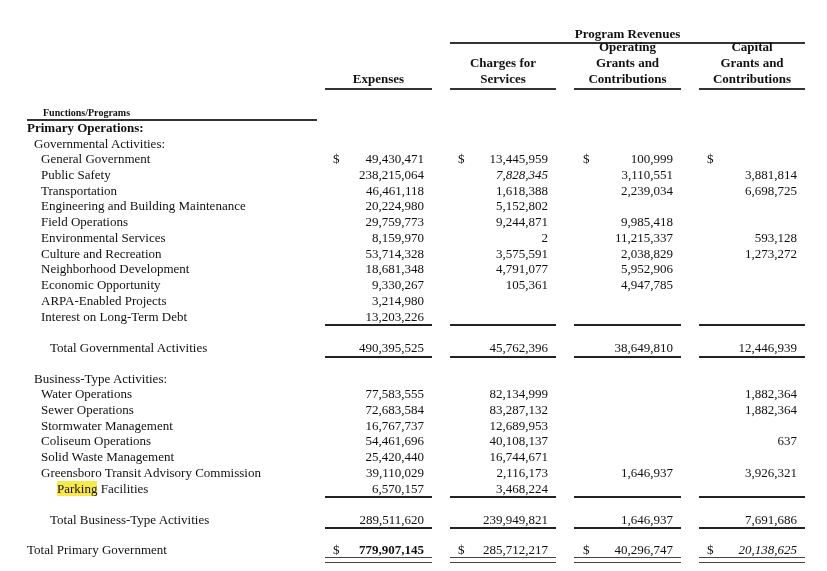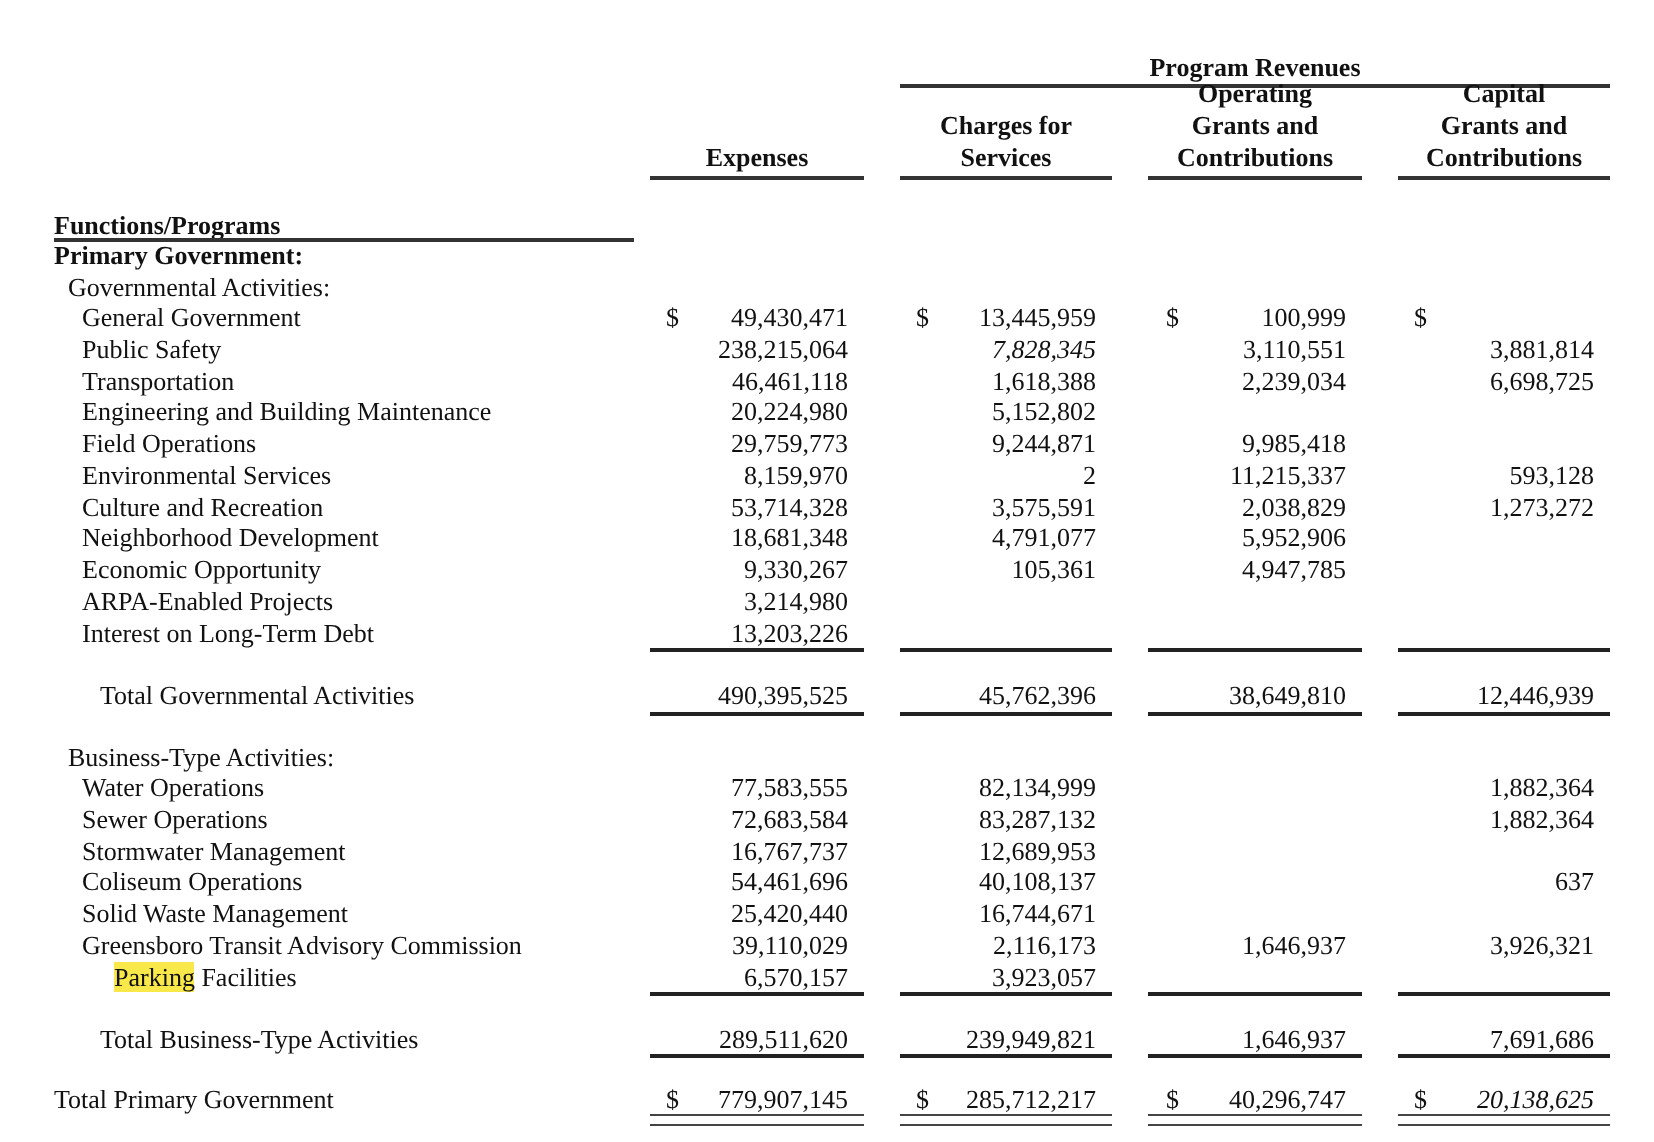--- a/index.html
+++ b/index.html
@@ -28,23 +28,23 @@
     <div class="abs hdr" style="left: 450px; width: 106px; top: 71px;">Services</div>
     <div class="rule" style="left: 450px; width: 106px; top: 88px;"></div>
     <div class="abs hdr" style="left: 574px; width: 107px; top: 39px;">Operating</div>
     <div class="abs hdr" style="left: 574px; width: 107px; top: 55px;">Grants and</div>
     <div class="abs hdr" style="left: 574px; width: 107px; top: 71px;">Contributions</div>
     <div class="rule" style="left: 574px; width: 107px; top: 88px;"></div>
     <div class="abs hdr" style="left: 699px; width: 106px; top: 39px;">Capital</div>
     <div class="abs hdr" style="left: 699px; width: 106px; top: 55px;">Grants and</div>
     <div class="abs hdr" style="left: 699px; width: 106px; top: 71px;">Contributions</div>
     <div class="rule" style="left: 699px; width: 106px; top: 88px;"></div>
-    <div class="label bold" style="left: 27px; top: 105px; font-size: 13px;">Functions/Programs</div>
+    <div class="label bold" style="left: 43px; top: 105px; font-size: 10px;">Functions/Programs</div>
     <div class="rule" style="left: 27px; width: 290px; top: 119px;"></div>
-    <div class="label bold" style="left: 27px; top: 120px; font-size: 13px;">Primary Government:</div>
+    <div class="label bold" style="left: 27px; top: 120px; font-size: 13px;">Primary Operations:</div>
     <div class="label" style="left: 34px; top: 136px;">Governmental Activities:</div>
     <div class="label" style="left: 41px; top: 151px;">General Government</div>
     <div class="dollar" style="left: 333px; top: 151px;">$</div>
     <div class="num" style="left: 325px; width: 99px; top: 151px;">49,430,471</div>
     <div class="dollar" style="left: 458px; top: 151px;">$</div>
     <div class="num" style="left: 450px; width: 98px; top: 151px;">13,445,959</div>
     <div class="dollar" style="left: 583px; top: 151px;">$</div>
     <div class="num" style="left: 574px; width: 99px; top: 151px;">100,999</div>
     <div class="dollar" style="left: 707px; top: 151px;">$</div>
     <div class="label" style="left: 41px; top: 166.75px;">Public Safety</div>
@@ -118,37 +118,37 @@
     <div class="label" style="left: 41px; top: 449px;">Solid Waste Management</div>
     <div class="num" style="left: 325px; width: 99px; top: 449px;">25,420,440</div>
     <div class="num" style="left: 450px; width: 98px; top: 449px;">16,744,671</div>
     <div class="label" style="left: 41px; top: 464.75px;">Greensboro Transit Advisory Commission</div>
     <div class="num" style="left: 325px; width: 99px; top: 464.75px;">39,110,029</div>
     <div class="num" style="left: 450px; width: 98px; top: 464.75px;">2,116,173</div>
     <div class="num" style="left: 574px; width: 99px; top: 464.75px;">1,646,937</div>
     <div class="num" style="left: 699px; width: 98px; top: 464.75px;">3,926,321</div>
     <div class="label" style="left: 41px; top: 480.5px; padding-left: 16px;"><span class="hl" style="background: rgb(249, 232, 74);">Parking</span><span> Facilities</span></div>
     <div class="num" style="left: 325px; width: 99px; top: 480.5px;">6,570,157</div>
-    <div class="num" style="left: 450px; width: 98px; top: 480.5px;">3,923,057</div>
+    <div class="num" style="left: 450px; width: 98px; top: 480.5px;">3,468,224</div>
     <div class="rule thin" style="left: 325px; width: 107px; top: 496px;"></div>
     <div class="rule thin" style="left: 450px; width: 106px; top: 496px;"></div>
     <div class="rule thin" style="left: 574px; width: 107px; top: 496px;"></div>
     <div class="rule thin" style="left: 699px; width: 106px; top: 496px;"></div>
     <div class="label" style="left: 50px; top: 512px;">Total Business-Type Activities</div>
     <div class="num" style="left: 325px; width: 99px; top: 512px;">289,511,620</div>
     <div class="num" style="left: 450px; width: 98px; top: 512px;">239,949,821</div>
     <div class="num" style="left: 574px; width: 99px; top: 512px;">1,646,937</div>
     <div class="num" style="left: 699px; width: 98px; top: 512px;">7,691,686</div>
     <div class="rule thin" style="left: 325px; width: 107px; top: 527px;"></div>
     <div class="rule thin" style="left: 450px; width: 106px; top: 527px;"></div>
     <div class="rule thin" style="left: 574px; width: 107px; top: 527px;"></div>
     <div class="rule thin" style="left: 699px; width: 106px; top: 527px;"></div>
     <div class="label" style="left: 27px; top: 542px;">Total Primary Government</div>
     <div class="dollar" style="left: 333px; top: 542px;">$</div>
-    <div class="num" style="left: 325px; width: 99px; top: 542px;">779,907,145</div>
+    <div class="num" style="left: 325px; width: 99px; top: 542px; font-weight: bold;">779,907,145</div>
     <div class="dollar" style="left: 458px; top: 542px;">$</div>
     <div class="num" style="left: 450px; width: 98px; top: 542px;">285,712,217</div>
     <div class="dollar" style="left: 583px; top: 542px;">$</div>
     <div class="num" style="left: 574px; width: 99px; top: 542px;">40,296,747</div>
     <div class="dollar" style="left: 707px; top: 542px;">$</div>
     <div class="num" style="left: 699px; width: 98px; top: 542px; font-style: italic;">20,138,625</div>
     <div class="dbl" style="left: 325px; width: 107px; top: 557px;"></div>
     <div class="dbl" style="left: 450px; width: 106px; top: 557px;"></div>
     <div class="dbl" style="left: 574px; width: 107px; top: 557px;"></div>
     <div class="dbl" style="left: 699px; width: 106px; top: 557px;"></div>

